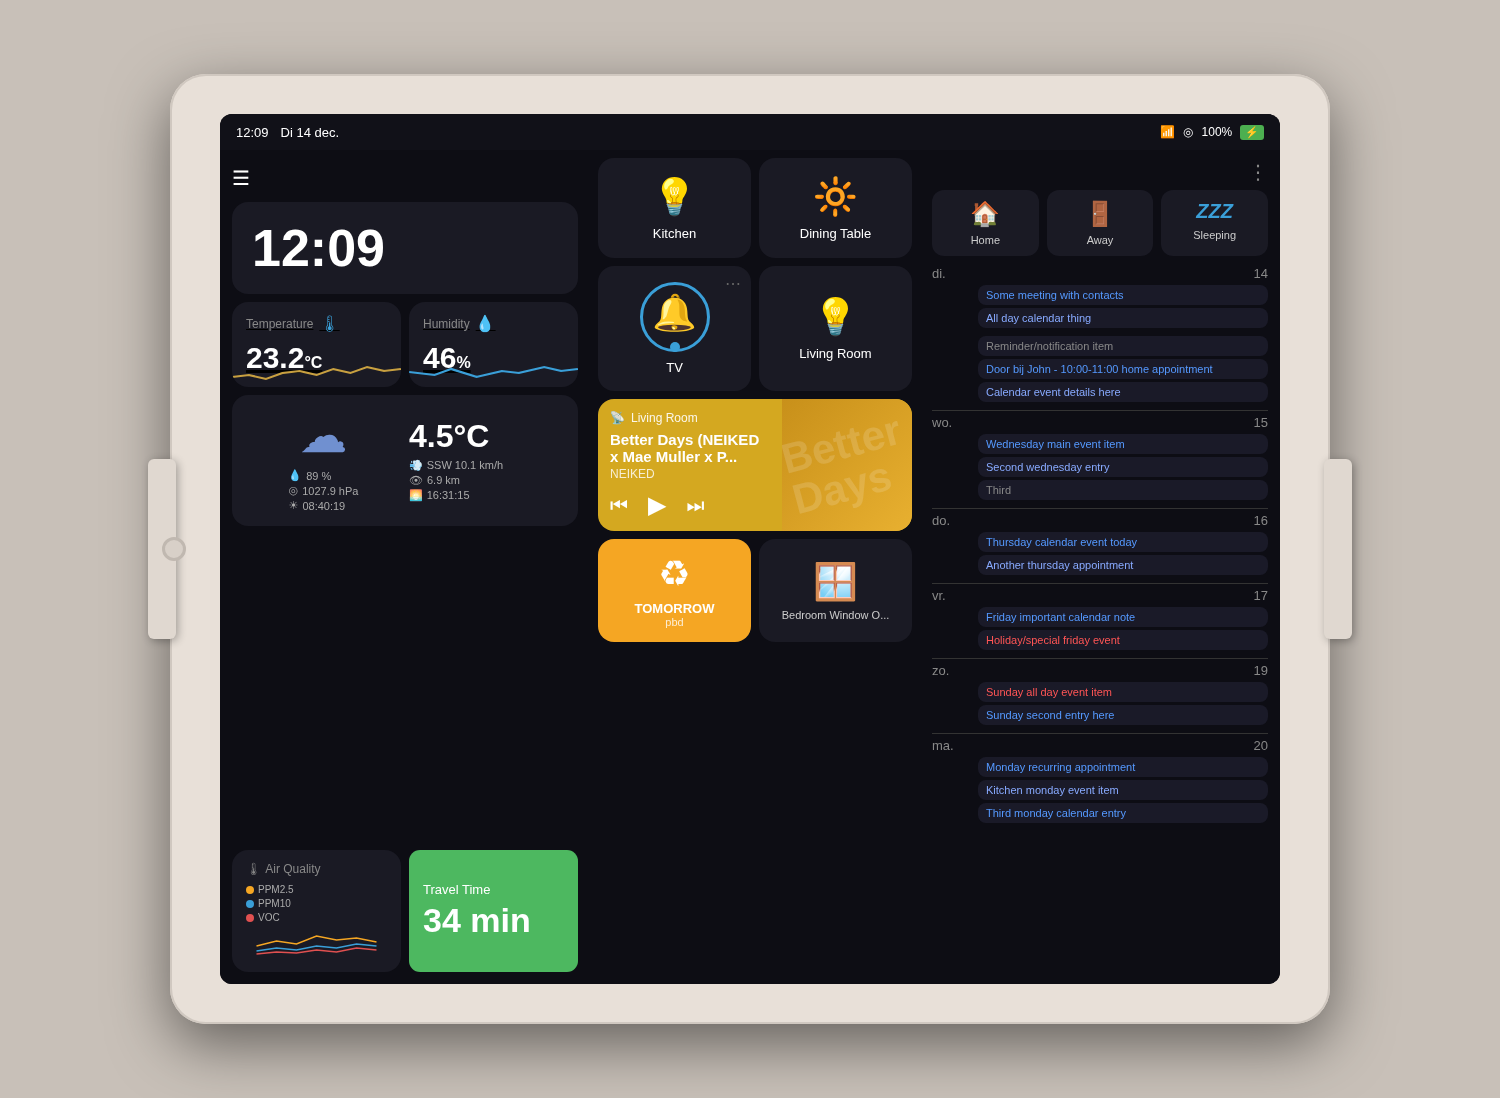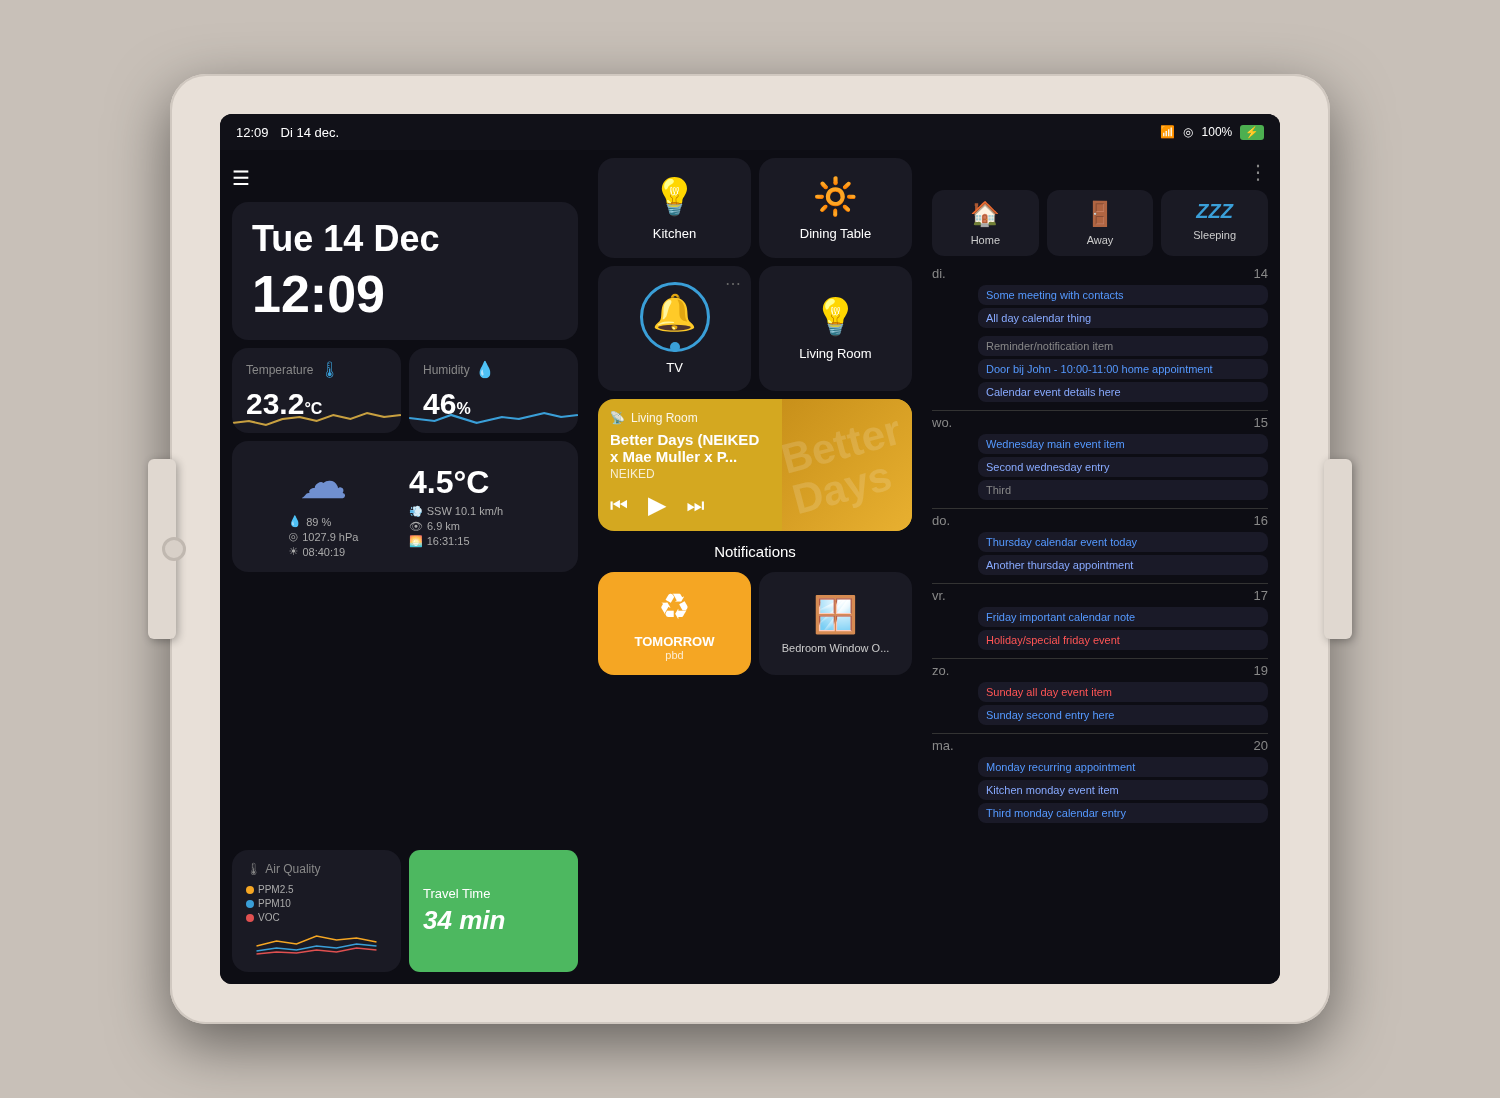--- a/index.html
+++ b/index.html
@@ -124,20 +124,21 @@
     .time-display {
       font-size: 52px;
       font-weight: 700;
       color: #fff;
     }
 
     .weather-row {
       display: grid;
       grid-template-columns: 1fr 1fr;
       gap: 8px;
+      text-decoration: underline;
     }
 
     .weather-card {
       background: #1a1a24;
       border-radius: 16px;
       padding: 12px 14px;
       position: relative;
       overflow: hidden;
     }
     .weather-card-label {
@@ -240,24 +241,23 @@
       display: flex;
       flex-direction: column;
       justify-content: center;
     }
     .travel-label {
       font-size: 13px;
       color: #fff;
       margin-bottom: 4px;
     }
     .travel-time {
-      font-size: 26px;
+      font-size: 34px;
       font-weight: 700;
       color: #fff;
-      font-style: italic;
     }
 
     .bottom-row {
       display: grid;
       grid-template-columns: 1fr 1fr;
       gap: 8px;
       margin-top: auto;
     }
 
     
@@ -527,21 +527,20 @@
         <span class="battery-indicator">⚡</span>
       </div>
     </div>
 
     <div class="main-content">
 
       <div class="left-panel">
         <div class="menu-icon">☰</div>
 
         <div class="date-time-card">
-          <div class="date-display">Tue 14 Dec</div>
           <div class="time-display">12:09</div>
         </div>
 
         <div class="weather-row">
 
           <div class="weather-card">
             <div class="weather-card-label">
               <span>Temperature</span>
               <span class="temp-icon">🌡</span>
             </div>
@@ -683,21 +682,20 @@
               <span class="music-btn">⏮</span>
               <span class="play-btn">▶</span>
               <span class="music-btn">⏭</span>
             </div>
           </div>
           <div class="music-album-art">
             <div class="album-art-text">Better<br>Days</div>
           </div>
         </div>
 
-        <div class="notif-header">Notifications</div>
         <div class="notif-grid">
           <div class="notif-card">
             <div class="recycle-icon">♻</div>
             <div class="notif-label">TOMORROW</div>
             <div class="notif-sublabel">pbd</div>
           </div>
           <div class="notif-card dark">
             <div class="window-icon">🪟</div>
             <div class="window-label">Bedroom Window O...</div>
           </div>

